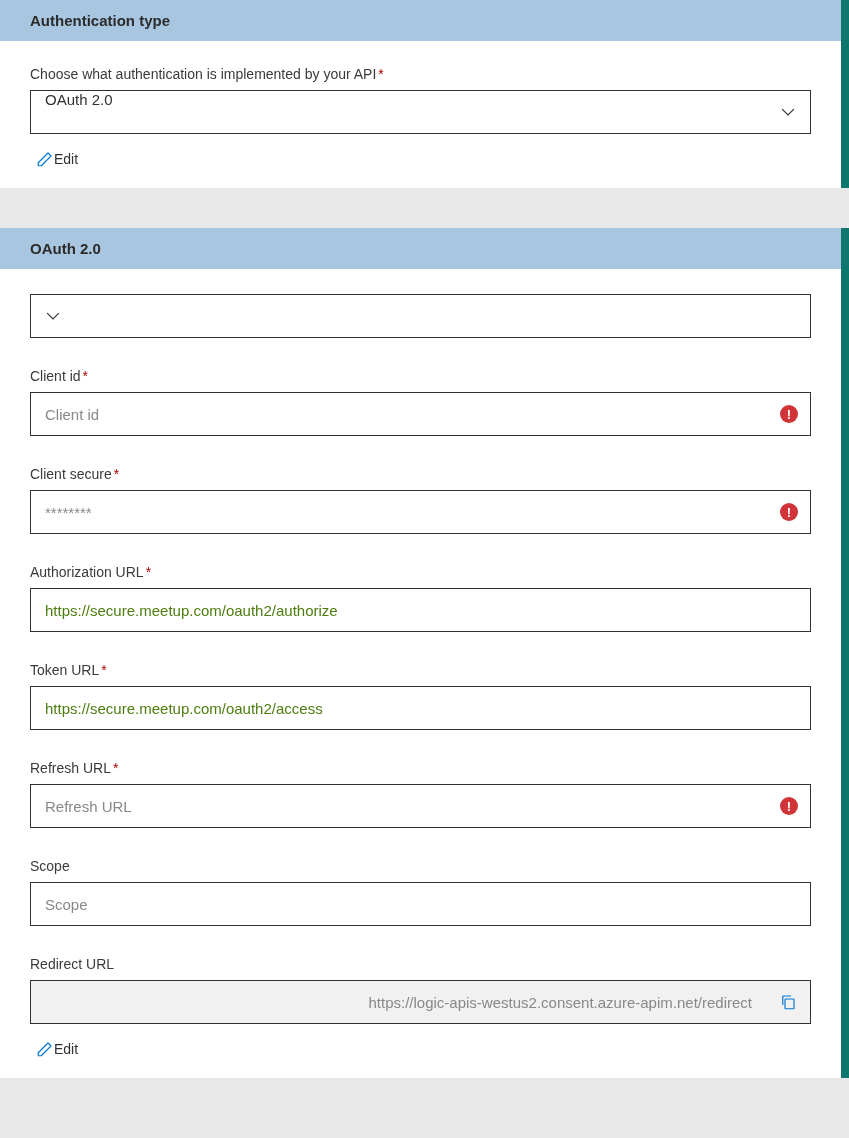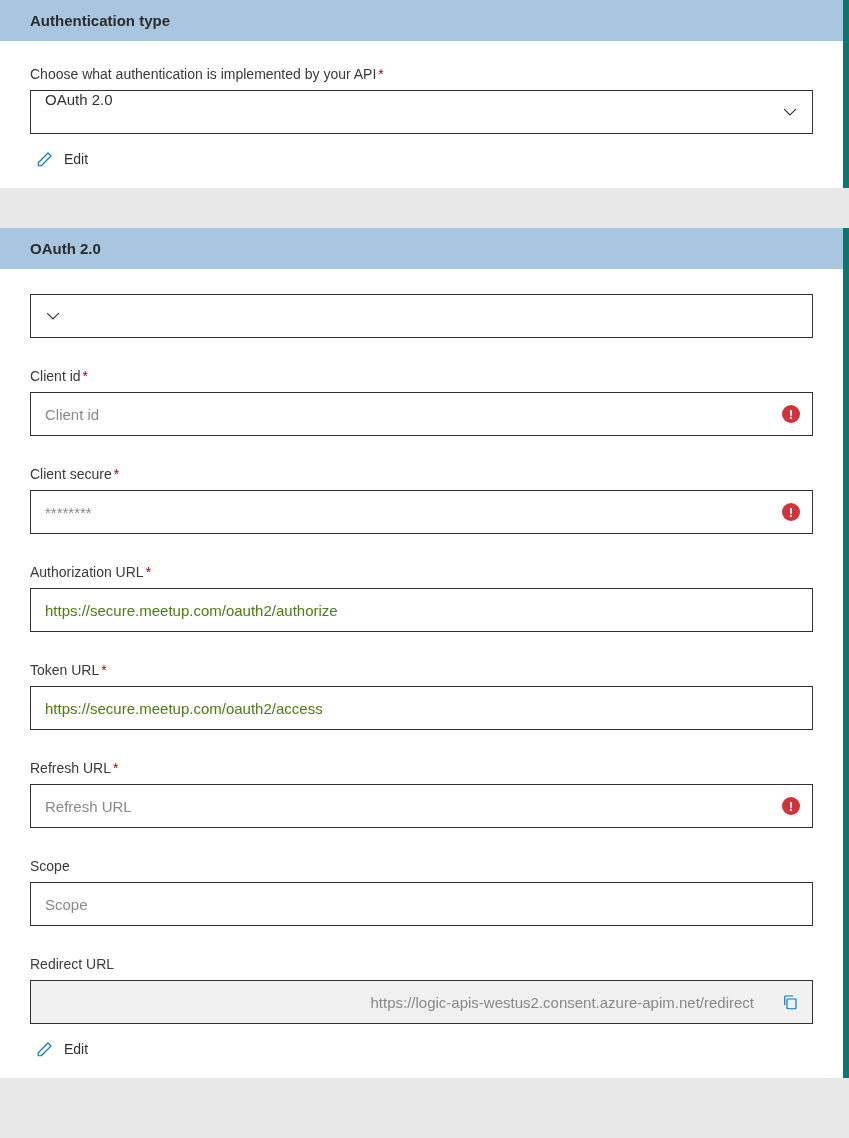--- a/index.html
+++ b/index.html
@@ -6,21 +6,21 @@
   body {
     font-family: "Segoe UI", -apple-system, sans-serif;
     background: #e8e8e8;
     width: 849px;
     font-size: 14px;
     color: #323130;
   }
   .panel {
     background: #fff;
     margin-bottom: 40px;
-    border-right: 6px solid #0f766e;
+    border-right: 8px solid #0f766e;
   }
   .panel:last-child { margin-bottom: 0; }
   .panel-header {
     background: #a9c6e0;
     padding: 12px 30px;
     font-weight: 600;
     font-size: 15px;
     color: #2b2b2b;
   }
   .panel-body {
@@ -79,21 +79,20 @@
   }
   .error-badge::after {
     content: "!";
     color: #fff;
     font-size: 13px;
     font-weight: 700;
   }
   .edit-link {
     display: flex;
     align-items: center;
-    gap: 10px;
     margin-top: 16px;
     color: #323130;
     font-size: 14px;
     cursor: pointer;
     padding-left: 6px;
   }
   .edit-link svg { width: 18px; height: 18px; stroke: #0078d4; }
   .copy-icon {
     width: 44px;
     display: flex;

